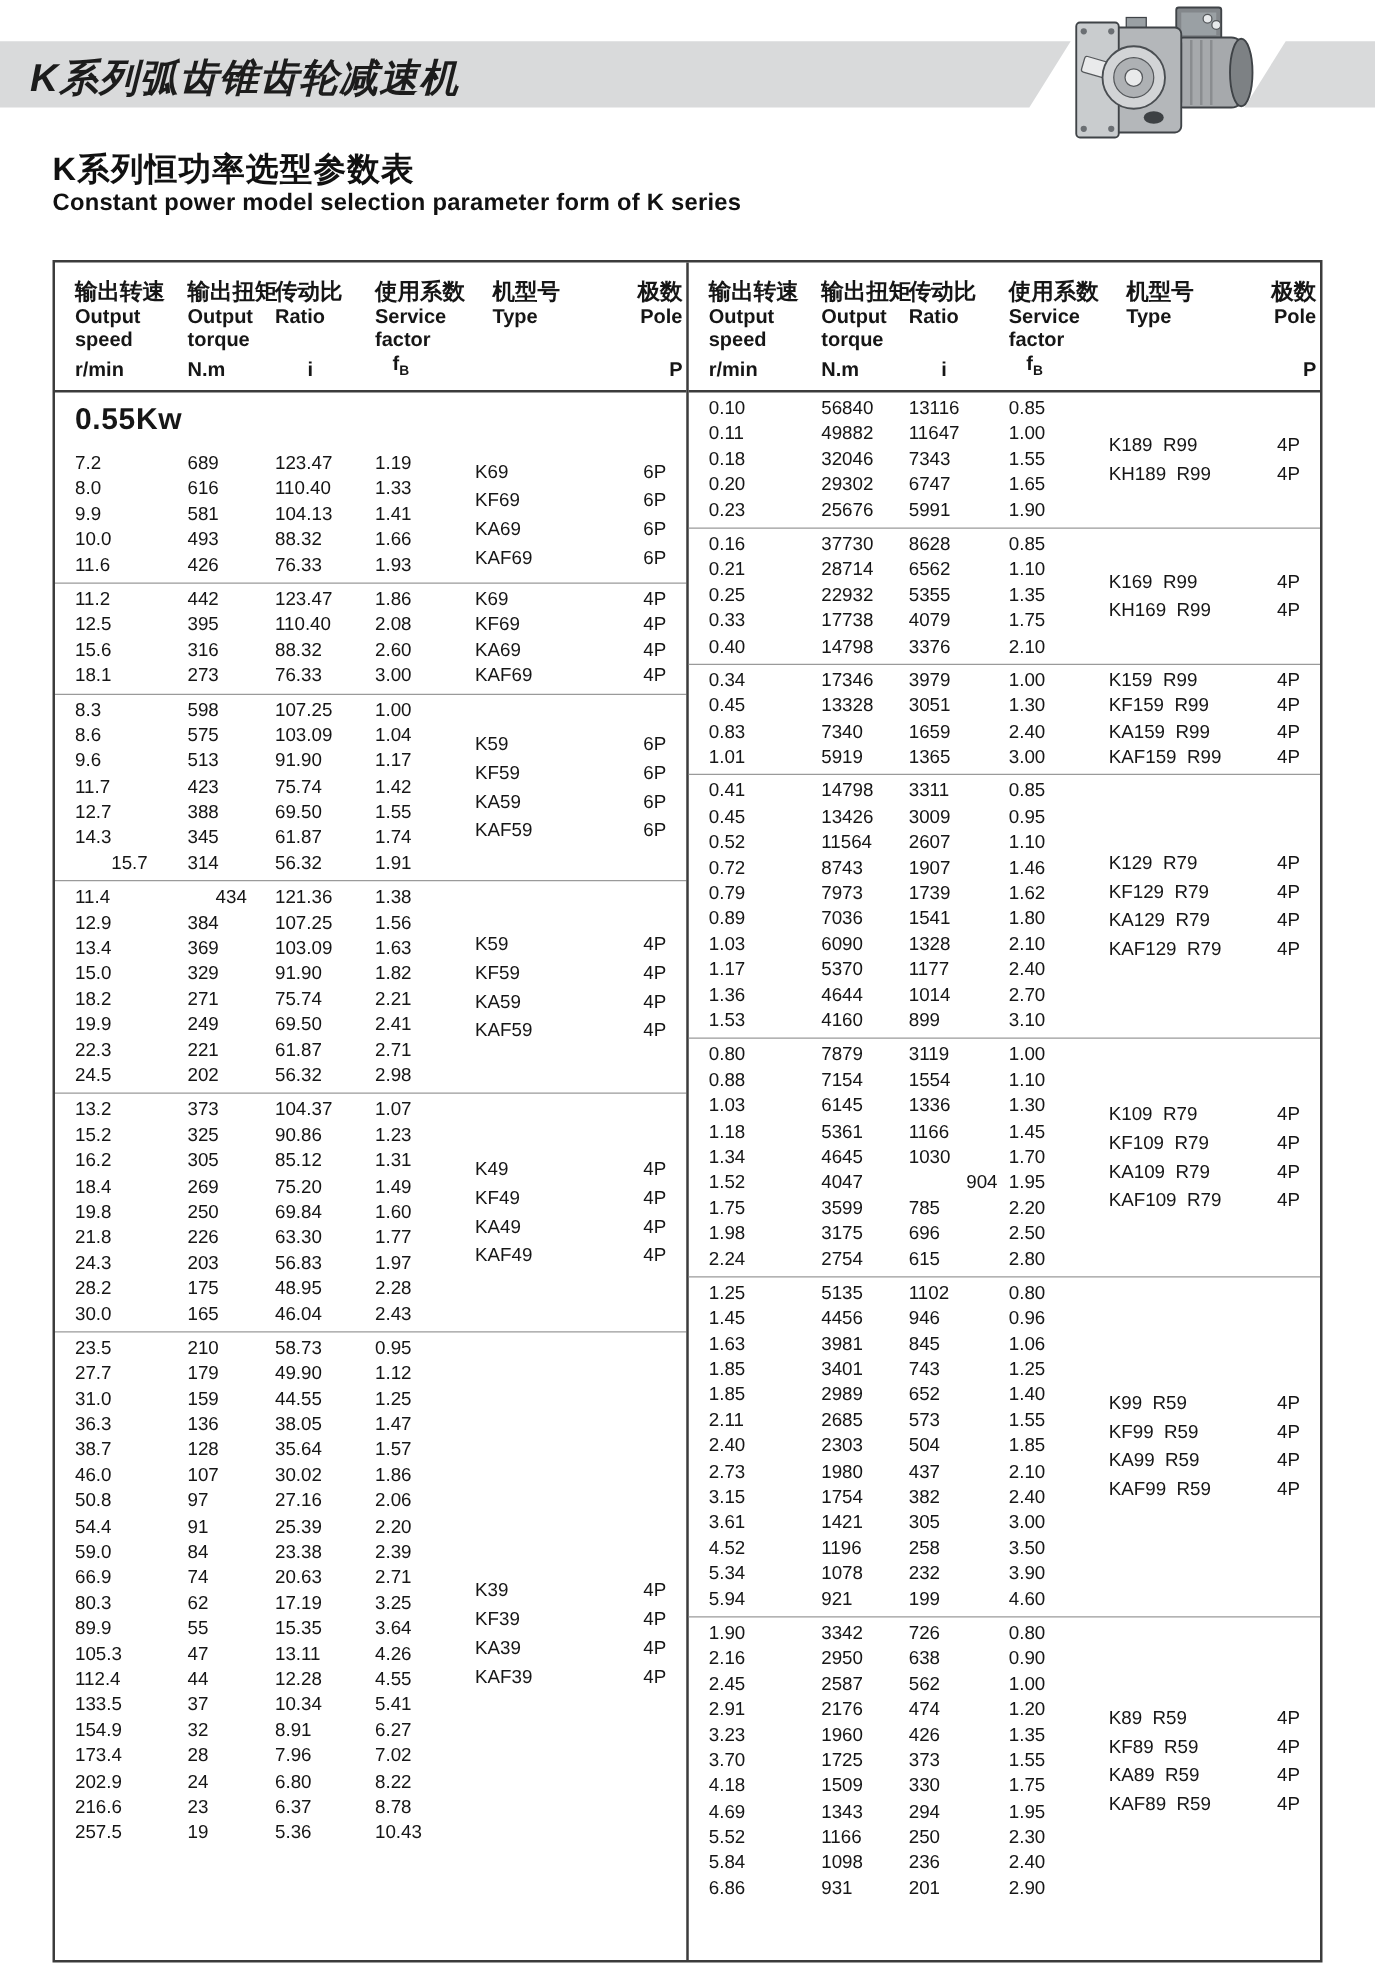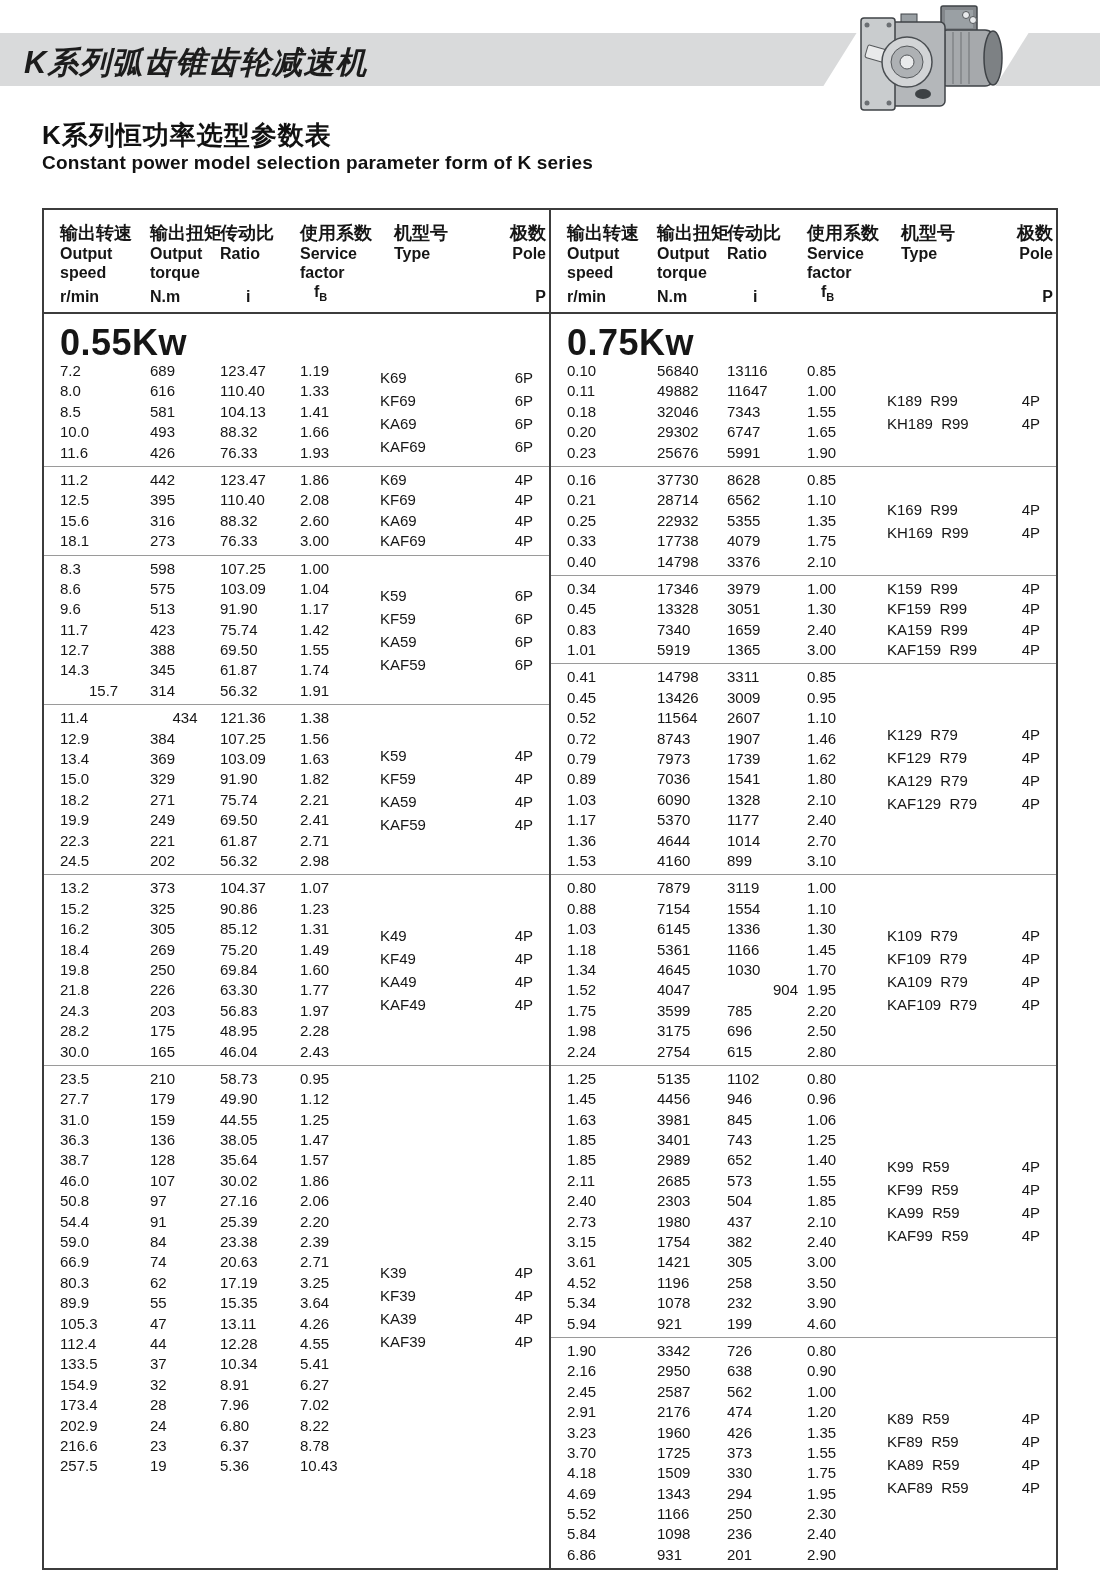--- a/index.html
+++ b/index.html
@@ -52,21 +52,21 @@
   .hzh{font-size:18px;line-height:22px;white-space:nowrap;}
   .hen{font-size:16px;line-height:19px;}
   .hunit{font-size:16px;line-height:20px;margin-top:auto;}
   .hunit sub{font-size:11px;}
   .hcell-2 .hunit{padding-left:26px;}
   .hcell-3 .hunit{padding-left:14px;}
   .hcell-4{padding-left:14px;}
   .hcell-5{text-align:right;padding-right:16px;}
   .power-label{
     height:44px;box-sizing:border-box;padding:8px 0 0 16px;
-    font-size:36px;font-weight:bold;letter-spacing:.5px;
+    font-size:24px;font-weight:bold;letter-spacing:.5px;
   }
   .blocks{display:block;}
   .block{
     display:grid;grid-template-columns:90px 70px 80px 80px 1fr;
     grid-auto-rows:var(--rh);
     padding:3px 0 3px 16px;
   }
   .block + .block{border-top:1px solid #9a9a9a;}
   .cell{font-size:15px;line-height:var(--rh);white-space:nowrap;}
   .types-col{
@@ -163,21 +163,21 @@
       <div class="blocks">
         <div class="block">
           <div class="cell c0" style="grid-column: 1;">7.2</div>
           <div class="cell c1" style="grid-column: 2;">689</div>
           <div class="cell c2" style="grid-column: 3;">123.47</div>
           <div class="cell c3" style="grid-column: 4;">1.19</div>
           <div class="cell c0" style="grid-column: 1;">8.0</div>
           <div class="cell c1" style="grid-column: 2;">616</div>
           <div class="cell c2" style="grid-column: 3;">110.40</div>
           <div class="cell c3" style="grid-column: 4;">1.33</div>
-          <div class="cell c0" style="grid-column: 1;">8.5</div>
+          <div class="cell c0" style="grid-column: 1;">9.9</div>
           <div class="cell c1" style="grid-column: 2;">581</div>
           <div class="cell c2" style="grid-column: 3;">104.13</div>
           <div class="cell c3" style="grid-column: 4;">1.41</div>
           <div class="cell c0" style="grid-column: 1;">10.0</div>
           <div class="cell c1" style="grid-column: 2;">493</div>
           <div class="cell c2" style="grid-column: 3;">88.32</div>
           <div class="cell c3" style="grid-column: 4;">1.66</div>
           <div class="cell c0" style="grid-column: 1;">11.6</div>
           <div class="cell c1" style="grid-column: 2;">426</div>
           <div class="cell c2" style="grid-column: 3;">76.33</div>
@@ -524,21 +524,20 @@
           <div class="hzh">机型号</div>
           <div class="hen">Type</div>
           <div class="hunit"></div>
         </div>
         <div class="hcell hcell-5">
           <div class="hzh">极数</div>
           <div class="hen">Pole</div>
           <div class="hunit">P</div>
         </div>
       </div>
-      <div class="power-label">0.75Kw</div>
       <div class="blocks">
         <div class="block">
           <div class="cell c0" style="grid-column: 1;">0.10</div>
           <div class="cell c1" style="grid-column: 2;">56840</div>
           <div class="cell c2" style="grid-column: 3;">13116</div>
           <div class="cell c3" style="grid-column: 4;">0.85</div>
           <div class="cell c0" style="grid-column: 1;">0.11</div>
           <div class="cell c1" style="grid-column: 2;">49882</div>
           <div class="cell c2" style="grid-column: 3;">11647</div>
           <div class="cell c3" style="grid-column: 4;">1.00</div>

